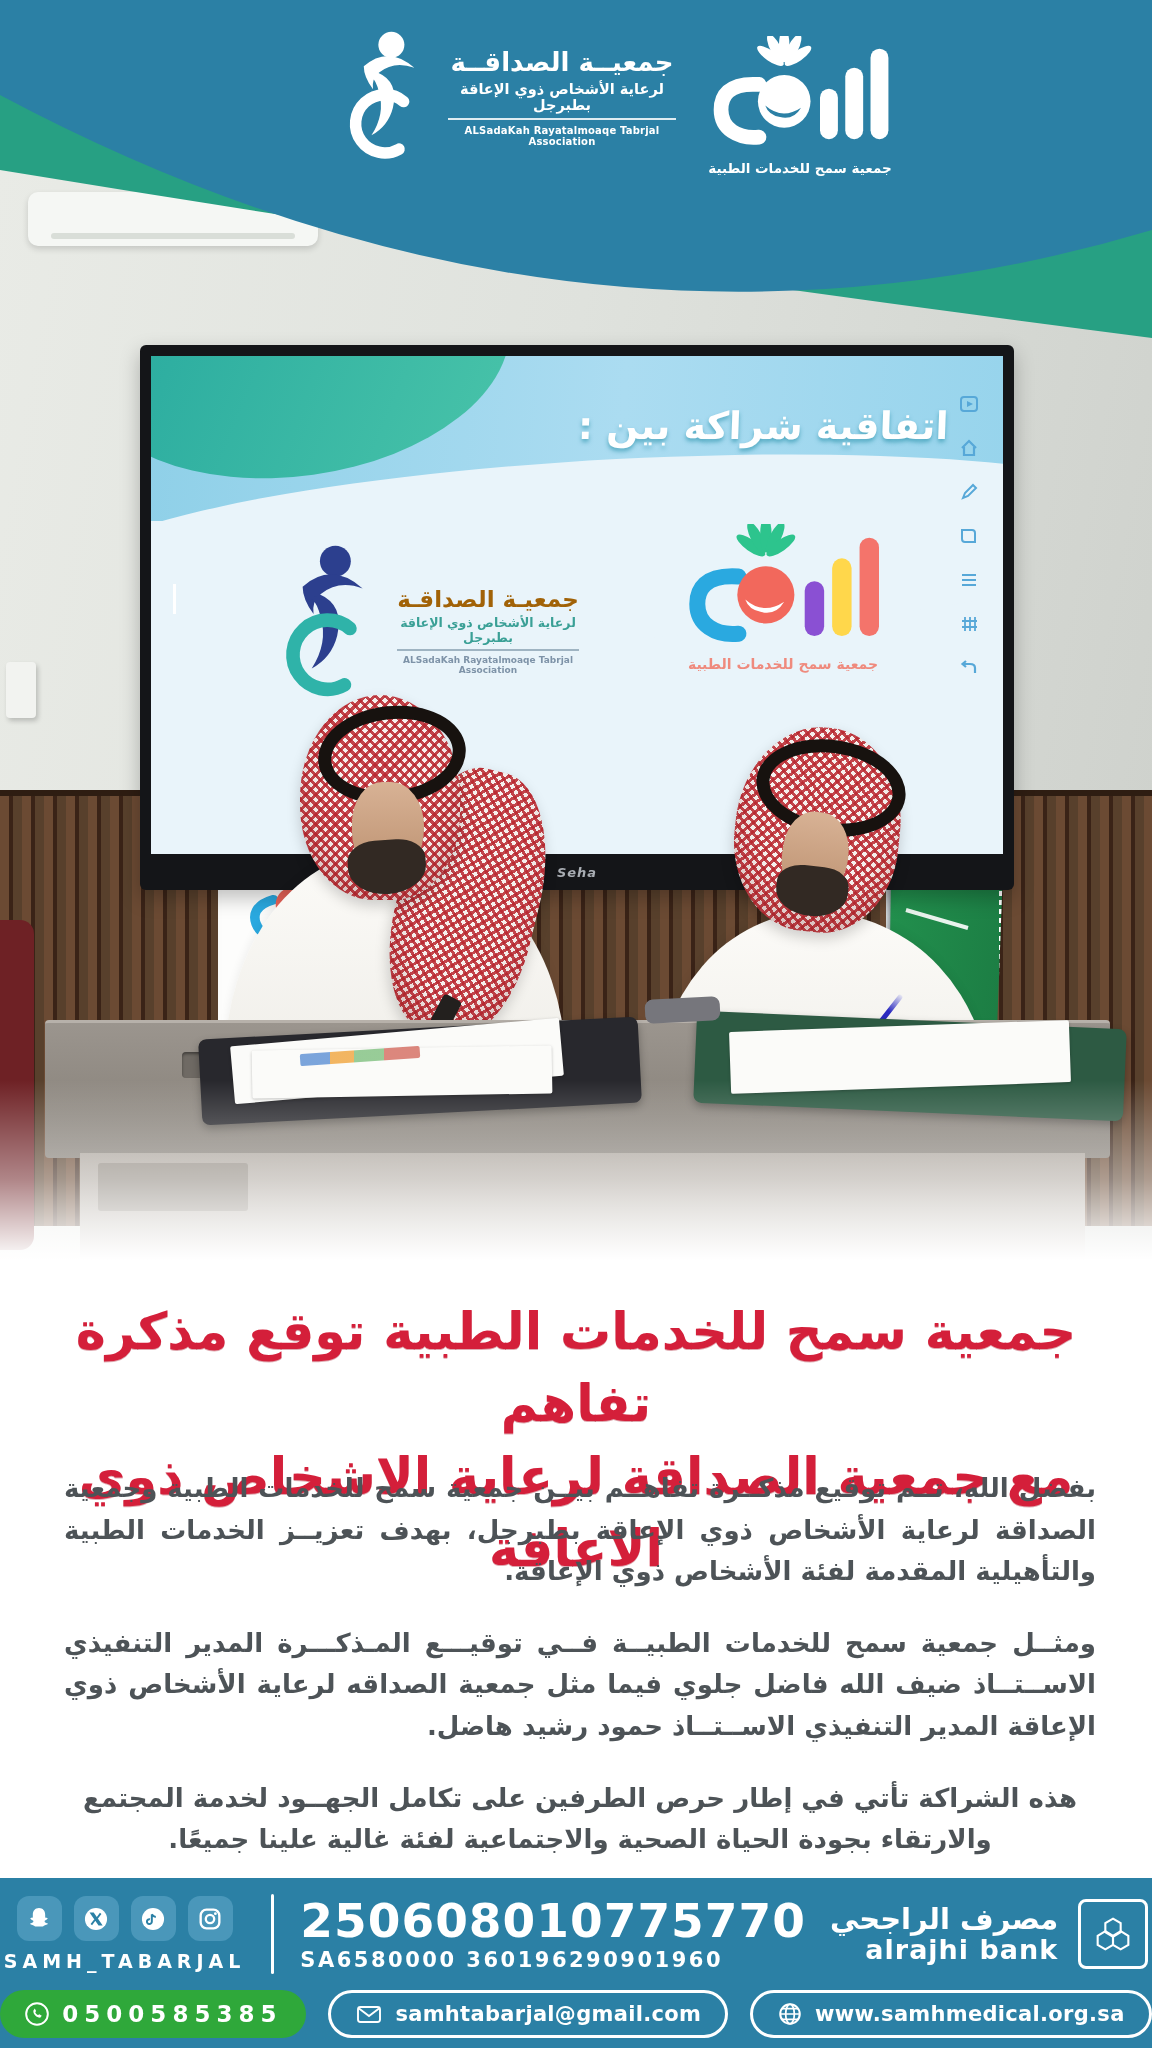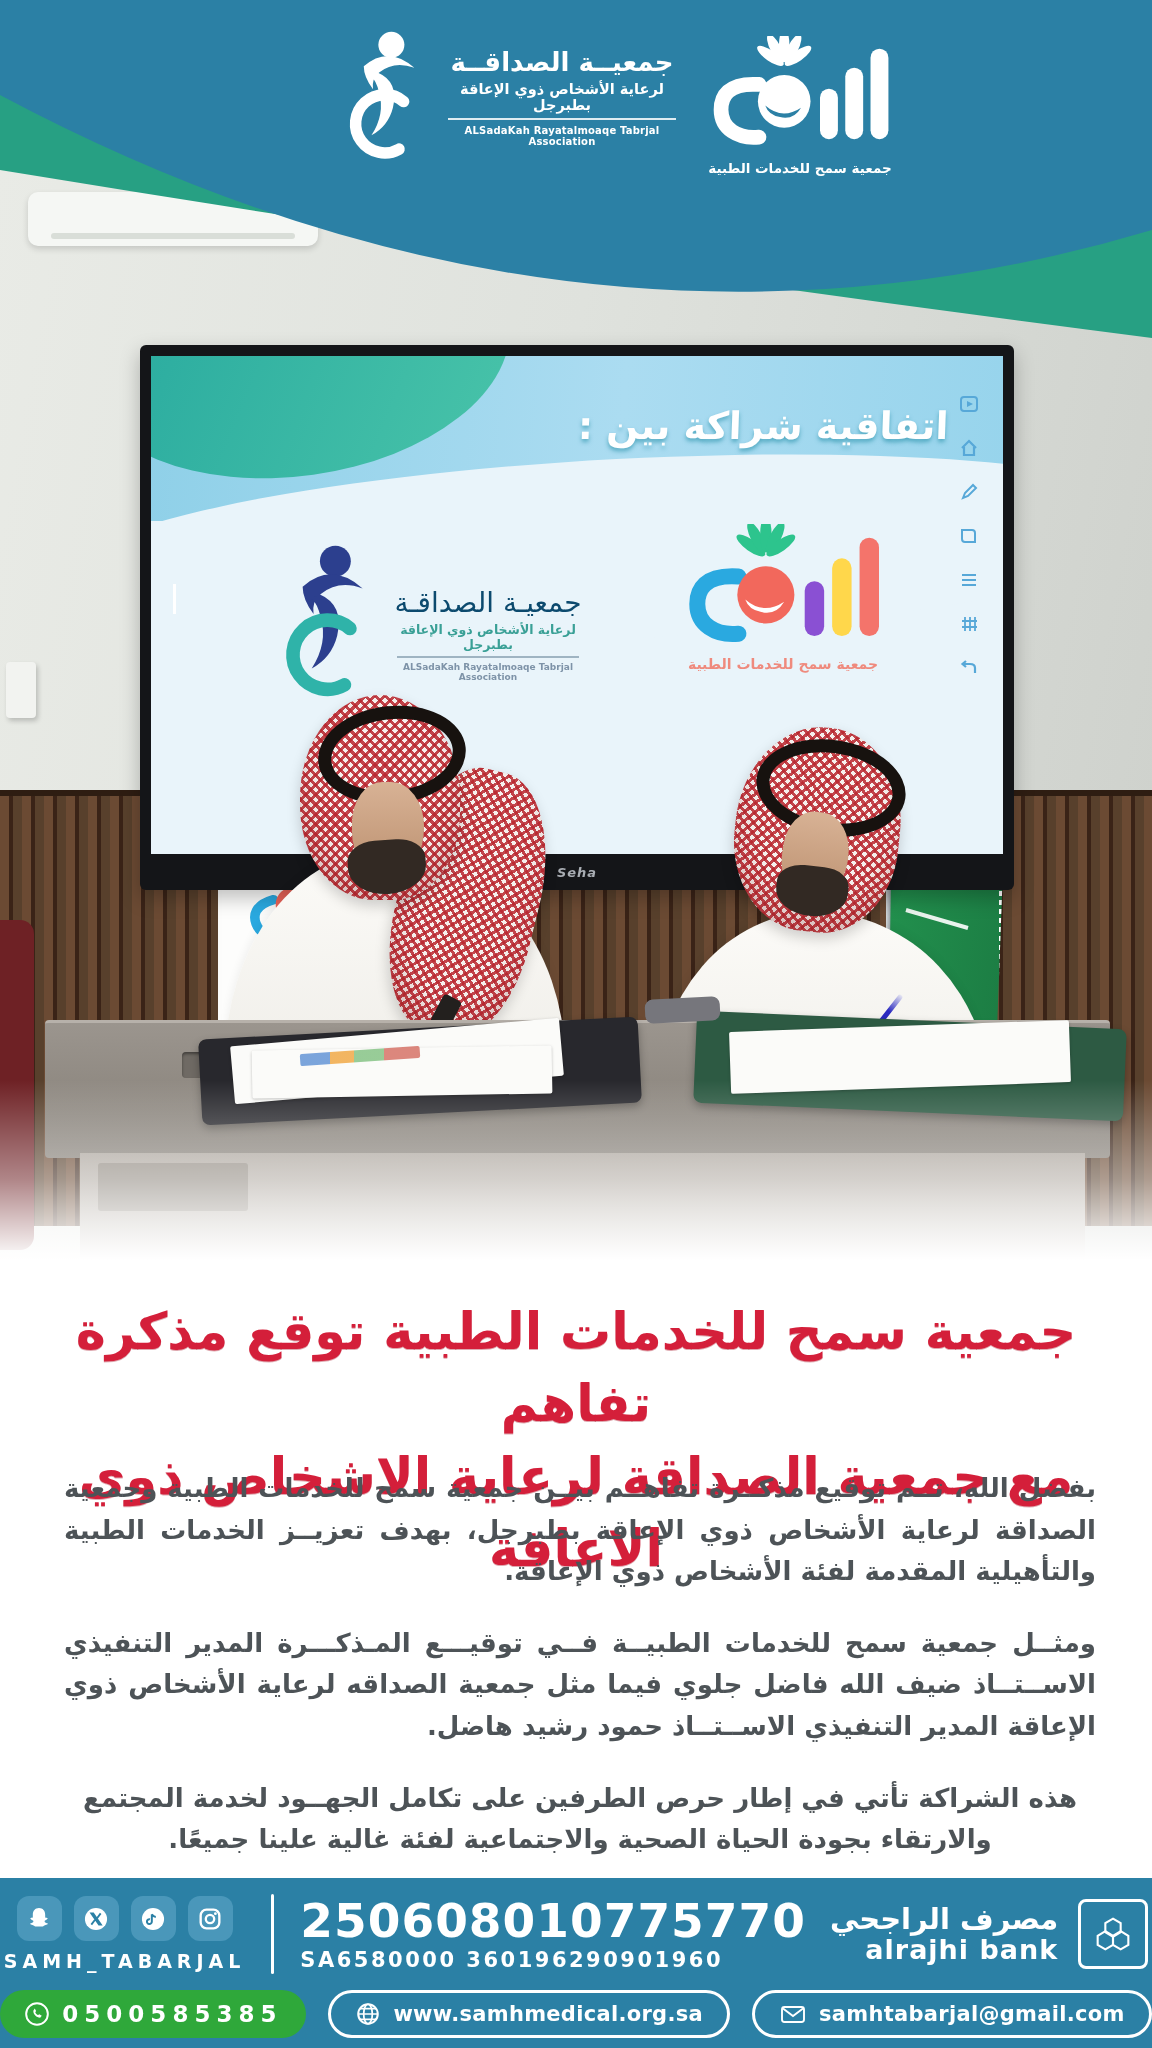--- a/index.html
+++ b/index.html
@@ -38,21 +38,21 @@
   .band{position:absolute;left:0;top:0;width:100%;height:165px;
         background:linear-gradient(95deg,#8fd0e8 0%,#abdcf1 55%,#97d4ec 100%);}
   .band .arc-teal{position:absolute;left:-70px;top:-130px;width:430px;height:250px;border-radius:50%;
         background:linear-gradient(120deg,#25a79e,#49c4a9);transform:rotate(-8deg);}
   .band .arc-white{position:absolute;left:-90px;bottom:-118px;width:1120px;height:180px;border-radius:50%;
         background:#e9f4fa;transform:rotate(-3deg);}
   .band-title{position:absolute;right:55px;top:48px;direction:rtl;color:#fff;font-size:38px;font-weight:800;
         text-shadow:0 3px 4px rgba(32,140,165,.6);transform:skewX(-2deg);}
   .sadaqah-slide{position:absolute;left:128px;top:182px;display:flex;gap:14px;align-items:flex-start;}
   .sadaqah-slide .txt{width:190px;text-align:center;direction:rtl;margin-top:48px;}
-  .sadaqah-slide .t1{font-size:28px;font-weight:400;color:#0c4a6e;}
+  .sadaqah-slide .t1{font-size:23px;font-weight:700;color:#a16207;}
   .sadaqah-slide .t2{font-size:12.5px;font-weight:700;color:#3aa096;margin-top:3px;}
   .sadaqah-slide .rule{height:1.5px;background:#9fb4c2;margin:4px 4px;}
   .sadaqah-slide .t3{font-size:9px;font-weight:700;color:#7e93a8;}
   .samh-slide{position:absolute;left:512px;top:168px;width:240px;text-align:center;}
   .samh-slide .cap{font-size:14px;font-weight:800;color:#ef8a7d;direction:rtl;margin-top:0px;}
   .toolbar{position:absolute;right:24px;top:38px;display:flex;flex-direction:column;gap:24px;align-items:center;}
   .tool{width:20px;height:20px;}
   .cursor-dash{position:absolute;left:22px;top:228px;width:3px;height:30px;background:#fff;}
   
   .ghutra{position:absolute;background:#f6f1ee;
@@ -400,30 +400,30 @@
 
     <div class="f-row2">
       <div class="pill green">
         <svg width="26" height="26" viewBox="0 0 24 24">
           <circle cx="12" cy="12" r="10" fill="none" stroke="#fff" stroke-width="1.8"></circle>
           <path fill="#fff" d="M8.6,9.1c0,3.5,2.8,6.3,6.3,6.3l1.5-1.9-2.3-1.3-1,.8c-1.2-.5-2.2-1.5-2.7-2.7l.8-1-1.3-2.3Z"></path>
         </svg>
         <span class="num">0500585385</span>
       </div>
       <div class="pill line">
+        <svg width="28" height="24" viewBox="0 0 28 24">
+          <rect x="3" y="5" width="22" height="15" rx="2.5" fill="none" stroke="#fff" stroke-width="1.9"></rect>
+          <path d="M4,6.5 L14,14 L24,6.5" fill="none" stroke="#fff" stroke-width="1.9"></path>
+        </svg>
+        <span class="txt">samhtabarjal@gmail.com</span>
+      </div>
+      <div class="pill line">
         <svg width="26" height="26" viewBox="0 0 24 24">
           <circle cx="12" cy="12" r="9" fill="none" stroke="#fff" stroke-width="1.9"></circle>
           <ellipse cx="12" cy="12" rx="4" ry="9" fill="none" stroke="#fff" stroke-width="1.6"></ellipse>
           <path d="M3,12 H21 M4.5,7 H19.5 M4.5,17 H19.5" stroke="#fff" stroke-width="1.6"></path>
         </svg>
         <span class="txt">www.samhmedical.org.sa</span>
       </div>
-      <div class="pill line">
-        <svg width="28" height="24" viewBox="0 0 28 24">
-          <rect x="3" y="5" width="22" height="15" rx="2.5" fill="none" stroke="#fff" stroke-width="1.9"></rect>
-          <path d="M4,6.5 L14,14 L24,6.5" fill="none" stroke="#fff" stroke-width="1.9"></path>
-        </svg>
-        <span class="txt">samhtabarjal@gmail.com</span>
-      </div>
     </div>
   </div>
 
 </div>
 
 </body></html>

